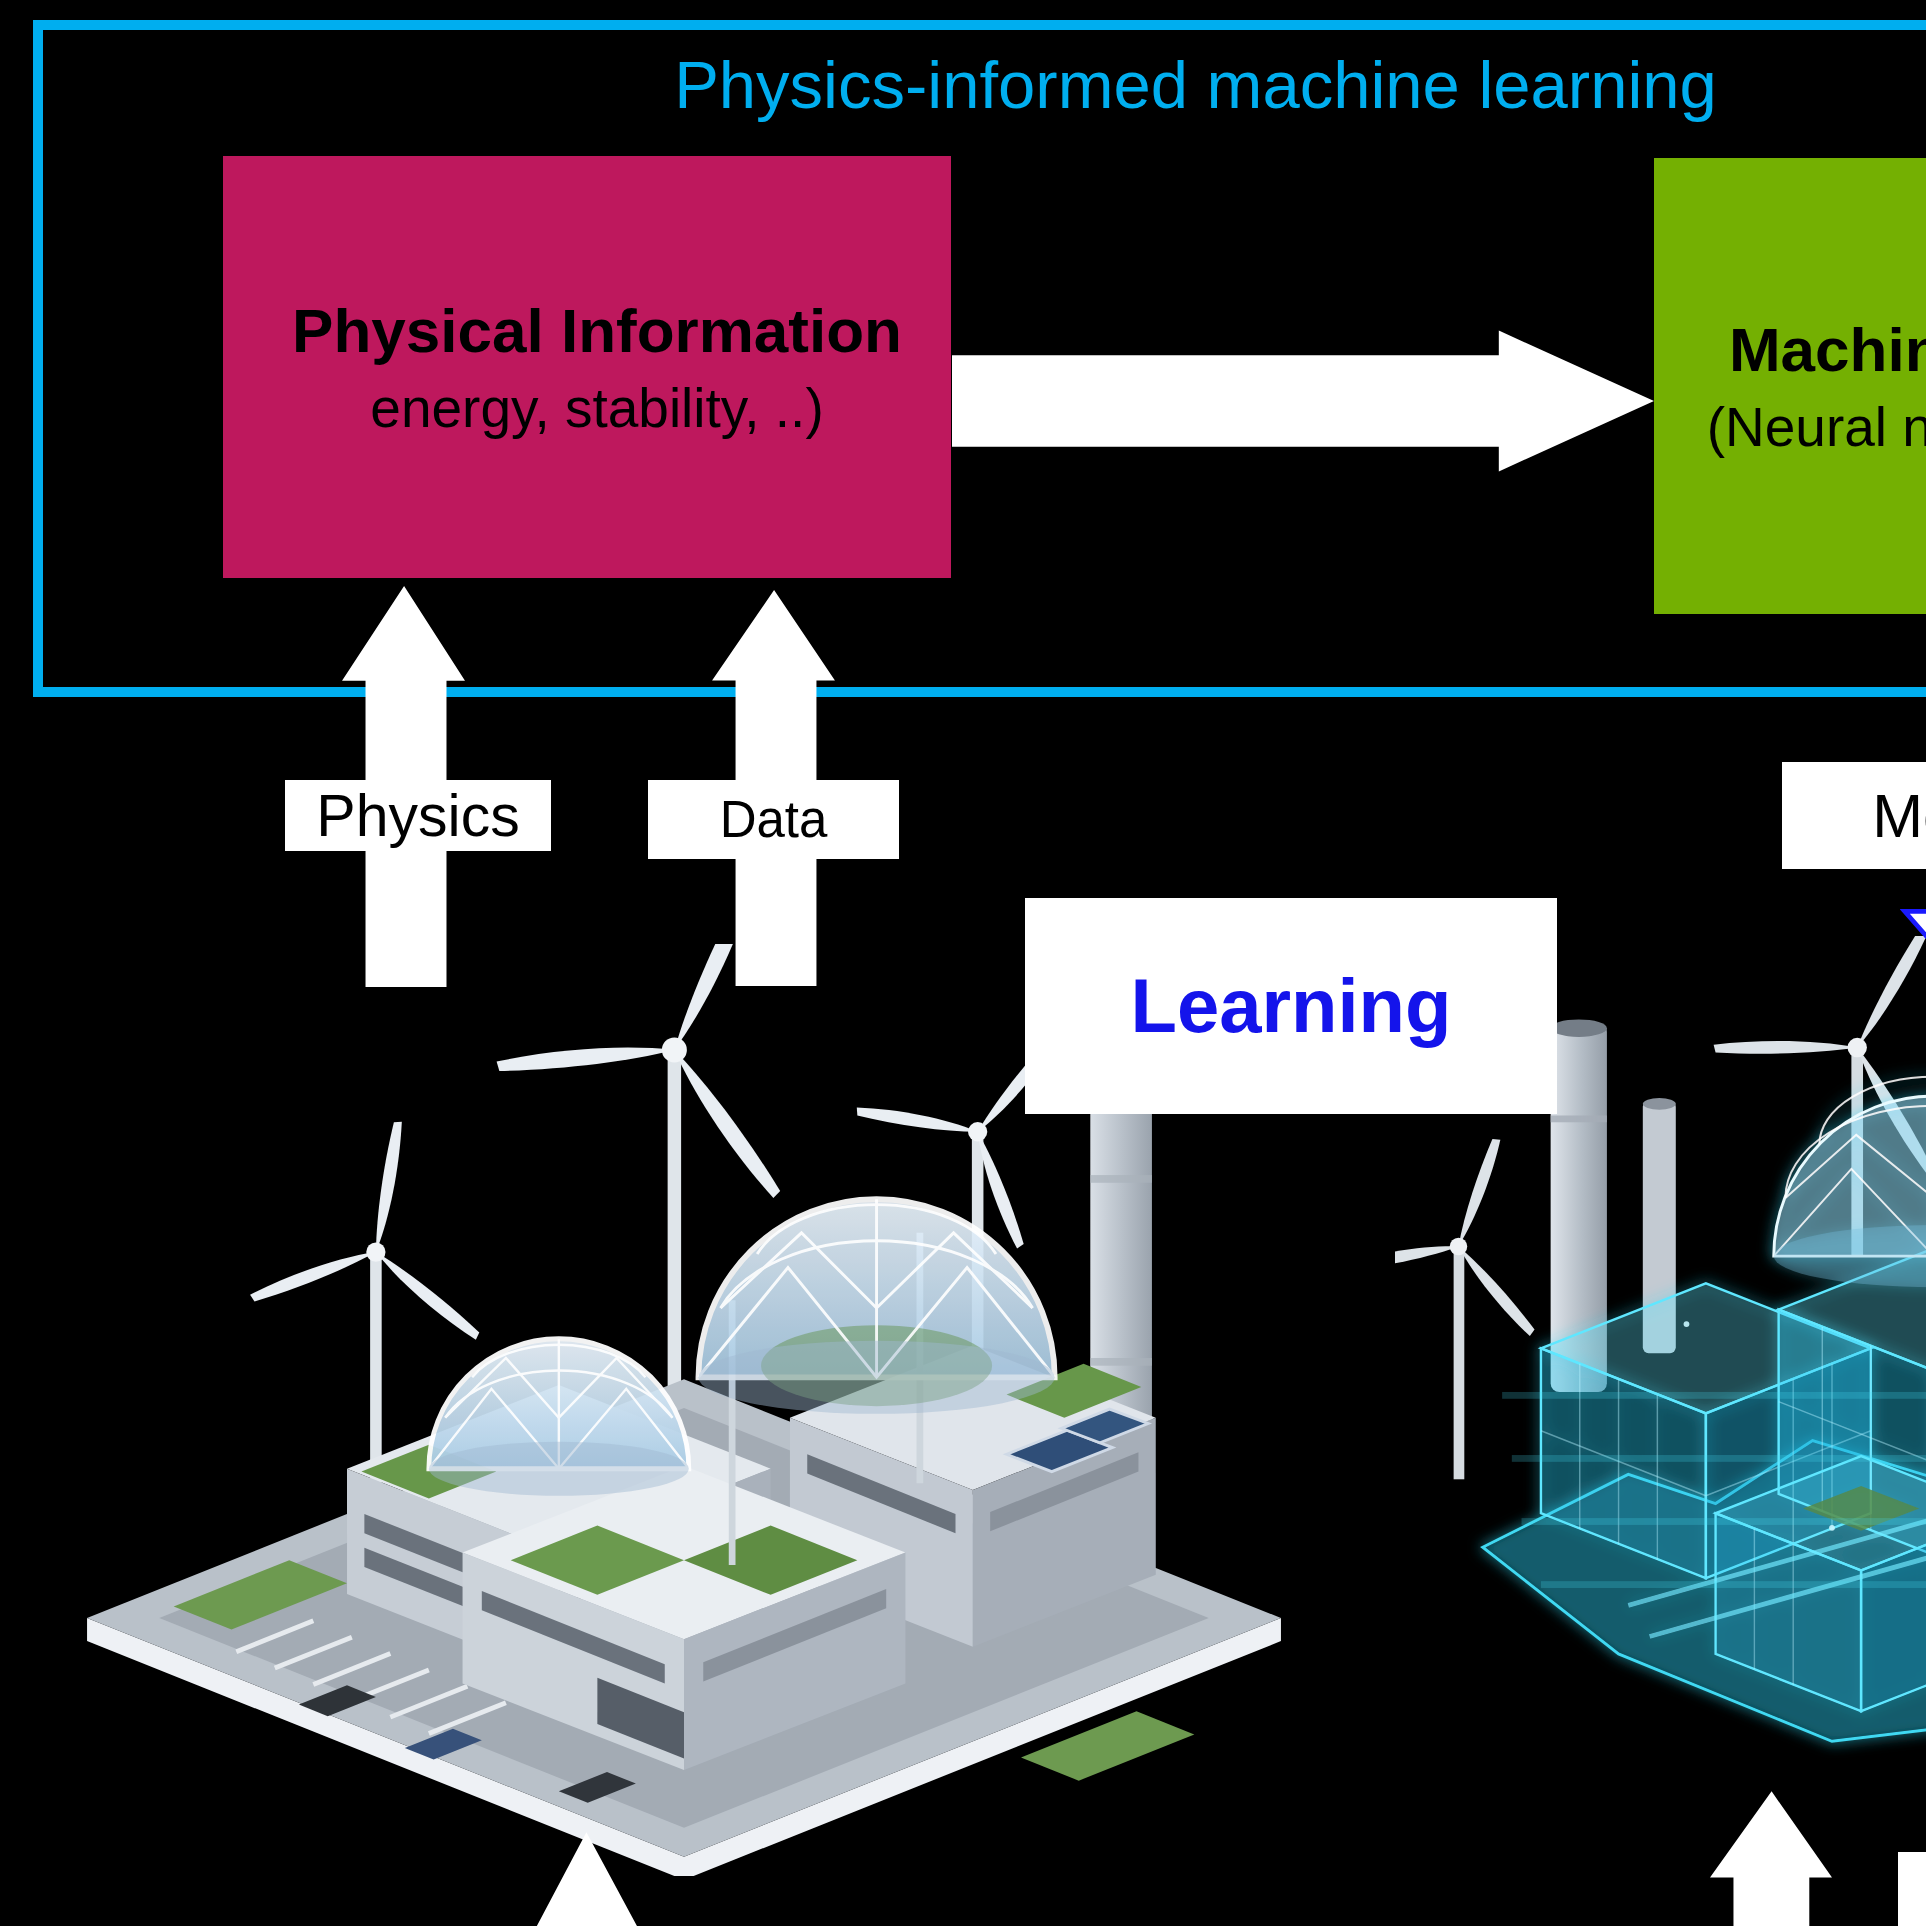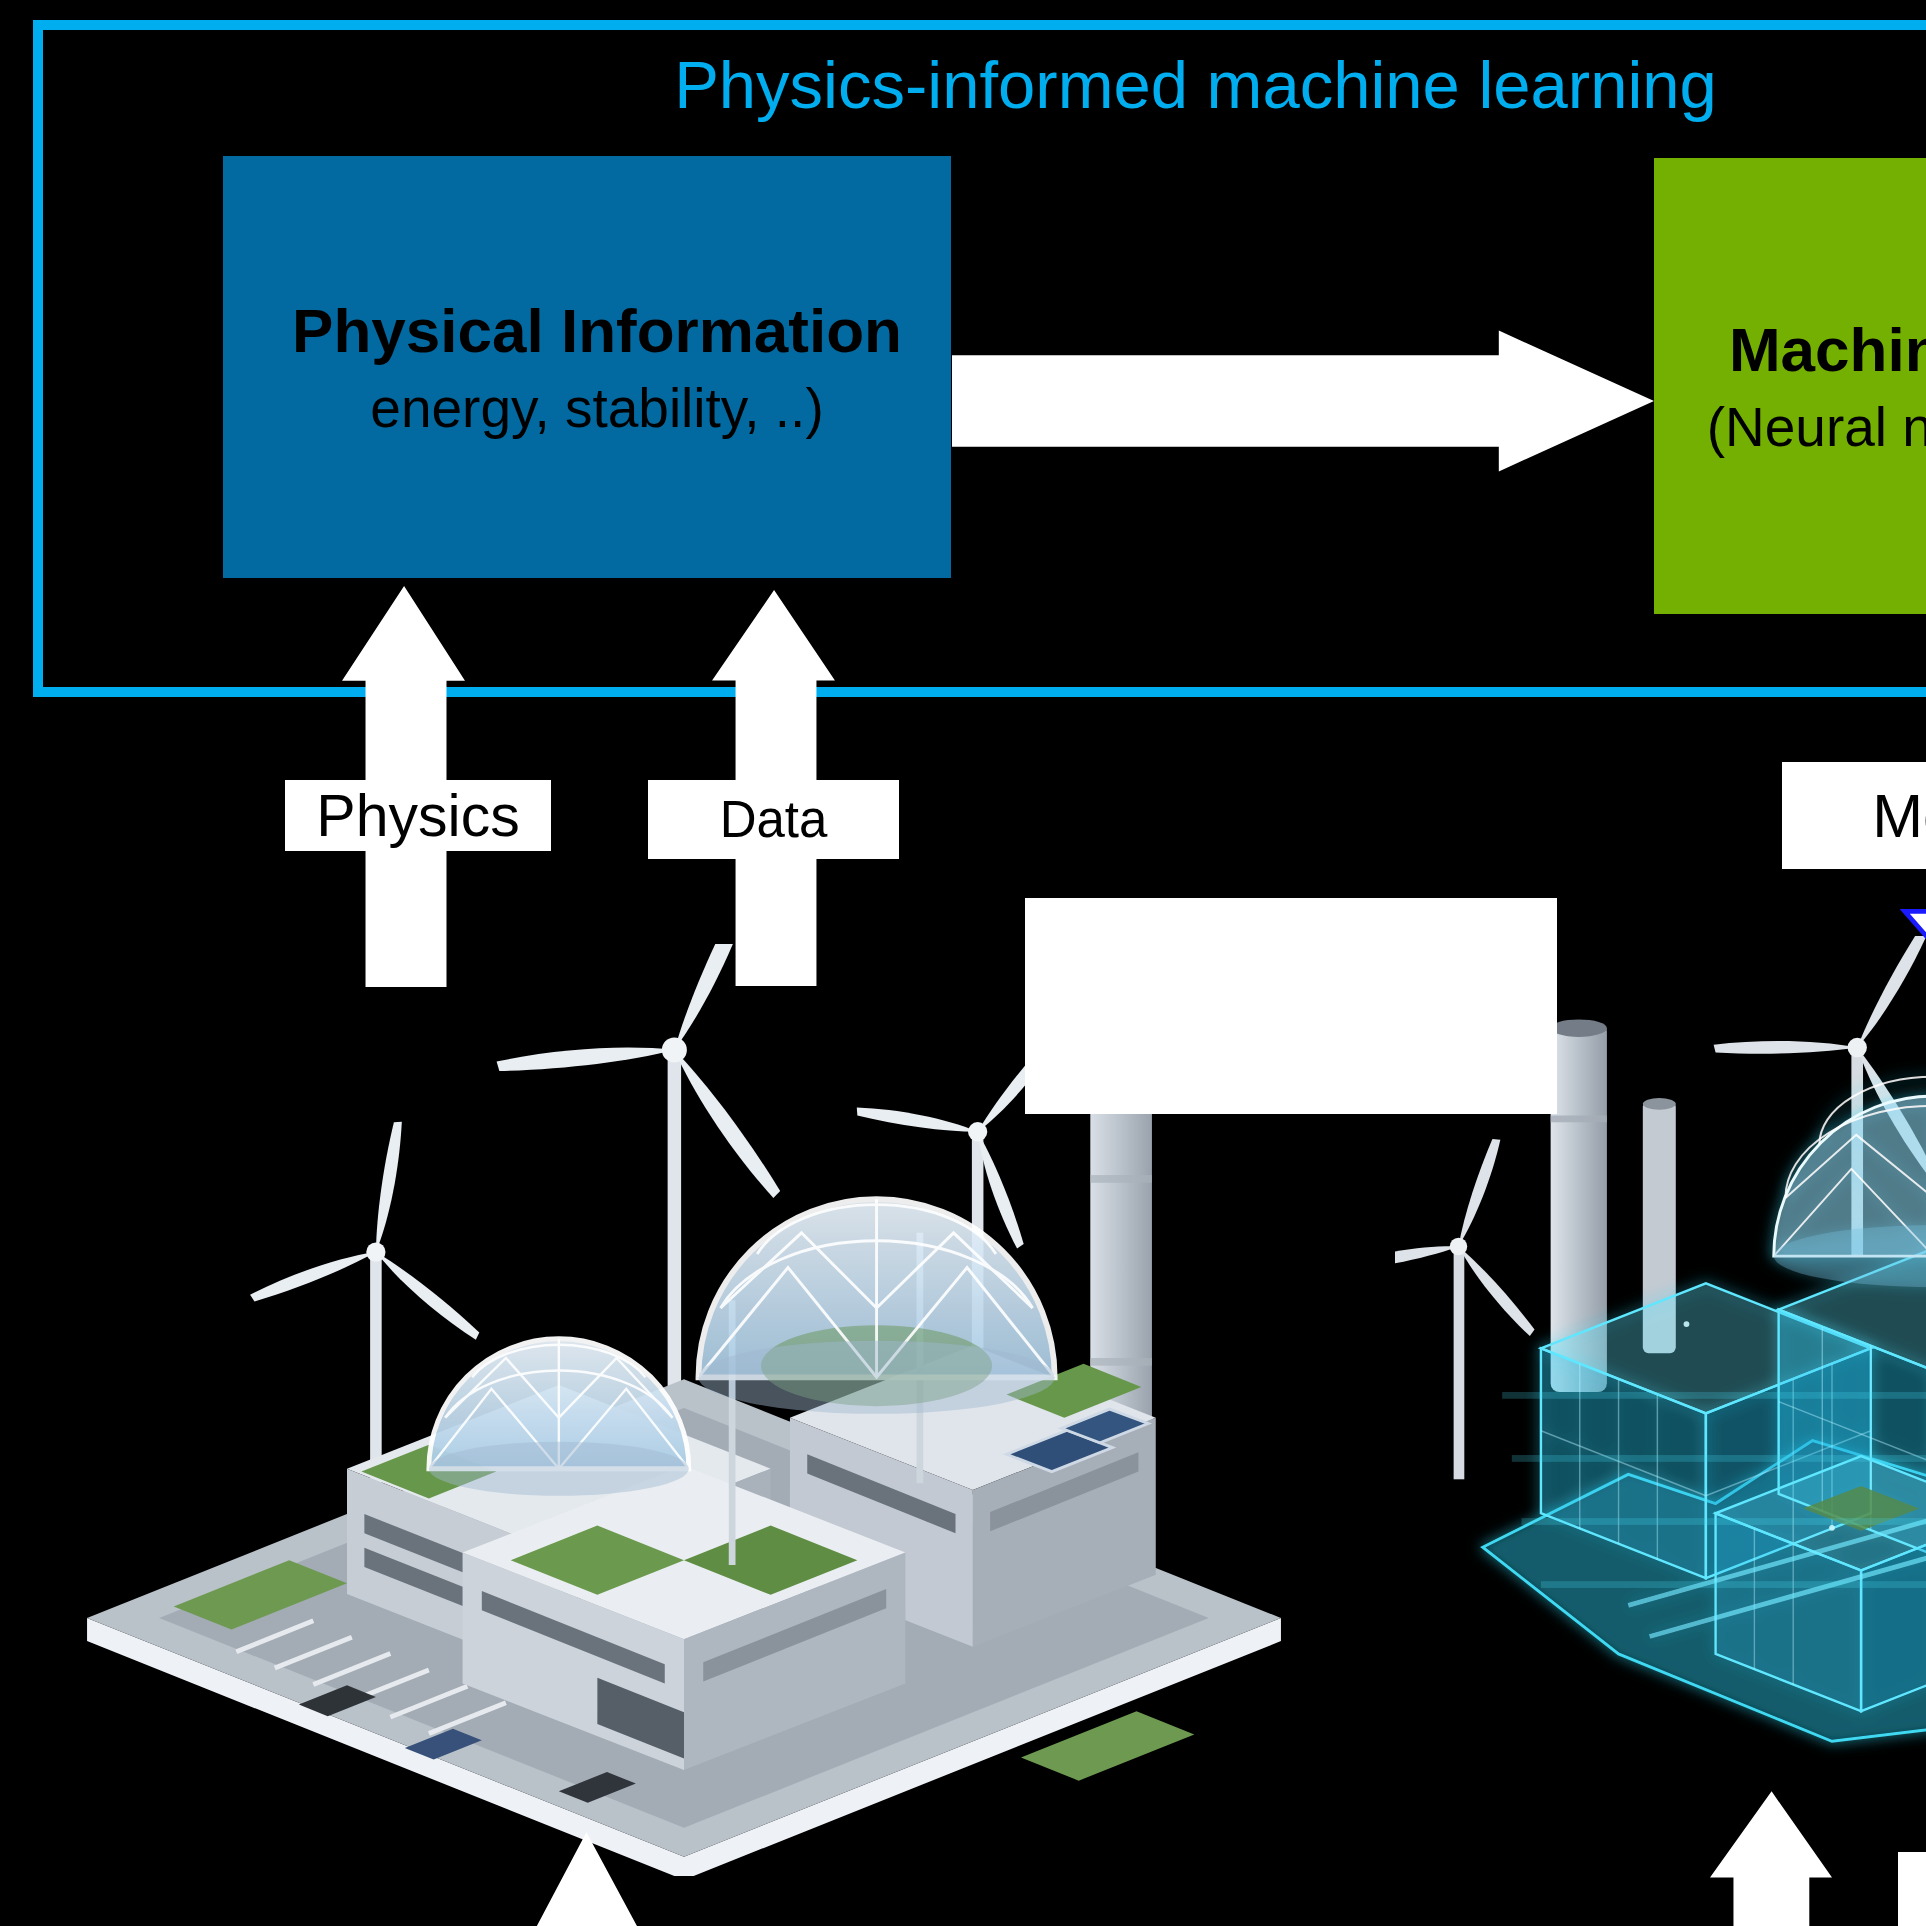--- a/index.html
+++ b/index.html
@@ -6,21 +6,21 @@
   .stage{position:relative;width:2399px;height:2685px;background:#000;overflow:hidden;
          font-family:"Liberation Sans", sans-serif;}
   
   .pim-frame{position:absolute;left:33px;top:20.4px;width:2325px;height:677px;
              border:10px solid #00AEEF;box-sizing:border-box;}
   .pim-title{position:absolute;left:33px;top:42px;width:2325px;text-align:center;
              font-size:67px;font-weight:400;color:#00AEEF;line-height:85px;}
   
   .box{position:absolute;display:flex;flex-direction:column;justify-content:center;
        align-items:center;text-align:center;box-sizing:border-box;}
-  .box-blue{left:223px;top:156px;width:728px;height:422px;background:#0369a1;padding-left:20px;}
+  .box-blue{left:223px;top:156px;width:728px;height:422px;background:#be185d;padding-left:20px;}
   .box-green{left:1654px;top:158px;width:677px;height:456px;background:#74B002;}
   .box-title{font-size:62px;font-weight:700;color:#000;line-height:82px;}
   .box-sub{font-size:55px;font-weight:400;color:#000;line-height:72px;}
   
   .wlabel{position:absolute;background:#fff;color:#000;display:flex;align-items:center;
           justify-content:center;text-align:center;font-weight:400;}
   #label-physics{left:274px;top:780px;width:266px;height:71px;font-size:59px;margin-left:11px;}
   #label-data{left:648px;top:780px;width:251px;height:79px;font-size:51px;}
   #label-modeling{left:1782px;top:762px;width:428px;height:107px;font-size:61px;}
   #label-observe{left:1898px;top:1852px;width:428px;height:110px;font-size:61px;}
@@ -371,16 +371,17 @@
       <polygon points="160,0 317,224 258,224 258,1040 61,1040 61,224 0,224" fill="#ffffff"></polygon>
     </svg>
   </div>
 
   <div class="wlabel" id="label-physics">Physics</div>
   <div class="wlabel" id="label-data">Data</div>
   <div class="wlabel" id="label-modeling">Modeling</div>
   <div class="wlabel" id="label-observe">Observe</div>
 
   <div class="wlabel" id="label-loop">
+    <div>Learning</div>
   </div>
 
 </div>
 
 
 </body></html>

